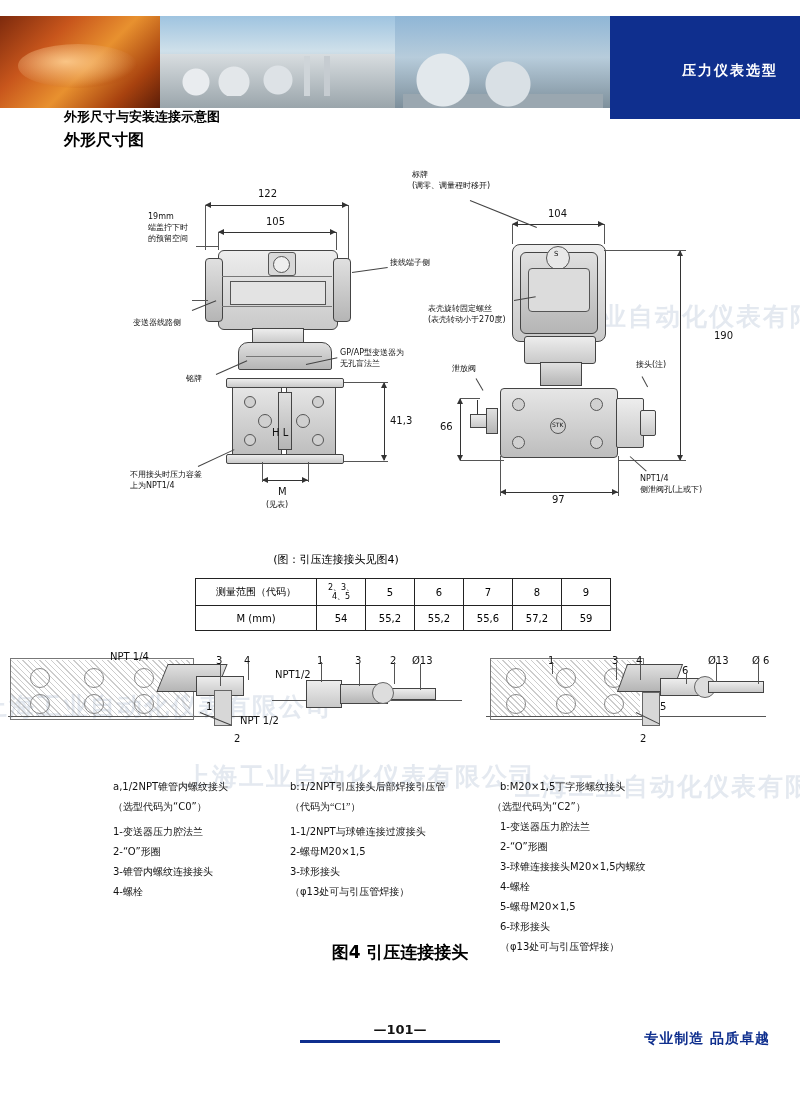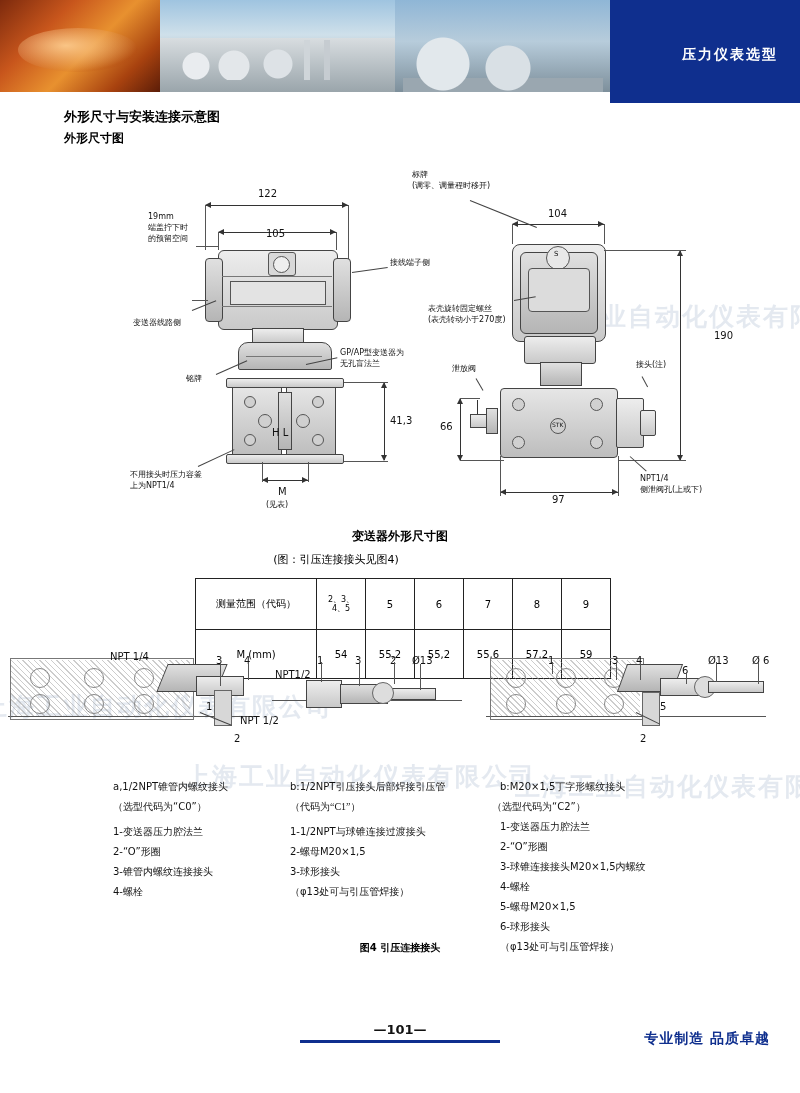--- a/index.html
+++ b/index.html
@@ -6,21 +6,21 @@
   body{
     width:800px;height:1093px;
     background:#ffffff;
     font-family:"DejaVu Sans","Liberation Sans",sans-serif;
     position:relative;
     overflow:hidden;
   }
   .page{position:relative;width:800px;height:1093px;}
 
   
-  .header{position:absolute;left:0;top:0;width:800px;height:103px;display:flex;}
+  .header{position:absolute;left:0;top:16px;width:800px;height:103px;display:flex;}
   .hdr-img{height:92px;position:relative;overflow:hidden;}
   .hdr-1{width:160px;background:linear-gradient(135deg,#7d2a0d 0%,#c8561c 30%,#e8912f 55%,#a8420f 80%,#5c1d08 100%);}
   .hdr-1:after{content:"";position:absolute;left:18px;top:28px;width:120px;height:44px;background:radial-gradient(ellipse at 40% 40%,rgba(255,210,150,.85),rgba(180,70,20,.1) 70%);border-radius:50%;}
   .hdr-2{width:235px;background:linear-gradient(180deg,#9fc4e0 0%,#cfe0ea 38%,#b9c6cf 55%,#8e9ba3 100%);}
   .hdr-2:before{content:"";position:absolute;left:0;top:38px;width:235px;height:54px;background:linear-gradient(180deg,#d8dde0,#9aa5ab);}
   .hdr-2:after{content:"";position:absolute;left:14px;top:40px;width:210px;height:40px;
      background:
        radial-gradient(circle at 22px 26px,#e9ecef 0 13px,transparent 14px),
        radial-gradient(circle at 60px 26px,#e3e7ea 0 15px,transparent 16px),
        radial-gradient(circle at 104px 24px,#dde2e6 0 14px,transparent 15px),
@@ -36,21 +36,21 @@
 
   
   .wm{position:absolute;color:#cfd8e4;font-size:25px;font-weight:bold;opacity:.55;white-space:nowrap;pointer-events:none;letter-spacing:2px;}
   .wm-a{left:-18px;top:690px;}
   .wm-b{left:185px;top:760px;}
   .wm-c{left:520px;top:300px;}
   .wm-d{left:515px;top:770px;}
 
   
   .h-main{position:absolute;left:64px;top:108px;font-size:13px;font-weight:bold;color:#000;}
-  .h-sub{position:absolute;left:64px;top:130px;font-size:12px;font-weight:bold;color:#000;}
+  .h-sub{position:absolute;left:64px;top:130px;font-size:16px;font-weight:bold;color:#000;}
 
   
   .t{position:absolute;font-size:8px;color:#111;line-height:1.35;white-space:pre;}
   .t9{position:absolute;font-size:10px;color:#111;line-height:1.4;white-space:pre;}
   .t10{position:absolute;font-size:10px;color:#111;line-height:1.4;white-space:pre;}
   .dim{position:absolute;font-size:10px;color:#111;}
 
   
   .ln{position:absolute;background:#333;}
   .lnh{height:1px;}
@@ -62,29 +62,29 @@
   
   .ar-l,.ar-r{position:absolute;width:0;height:0;border-top:3px solid transparent;border-bottom:3px solid transparent;}
   .ar-l{border-right:6px solid #333;}
   .ar-r{border-left:6px solid #333;}
   .ar-u,.ar-d{position:absolute;width:0;height:0;border-left:3px solid transparent;border-right:3px solid transparent;}
   .ar-u{border-bottom:6px solid #333;}
   .ar-d{border-top:6px solid #333;}
 
   
   .tbl{position:absolute;left:195px;top:578px;border-collapse:collapse;font-size:10px;}
-  .tbl td{border:1px solid #222;text-align:center;padding:16px 4px;height:16px;}
+  .tbl td{border:1px solid #222;text-align:center;padding:4px 4px;height:16px;}
   .tbl td.lbl{width:108px;text-align:center;padding:2px 6px;}
   .tbl td.c{width:40px;}
   .small2{font-size:8px;line-height:1.15;}
 
   .cap-center{position:absolute;text-align:center;font-size:12px;font-weight:bold;}
   .cap-sub{position:absolute;text-align:center;font-size:11px;}
 
-  .fig-cap{position:absolute;left:0;width:800px;text-align:center;font-size:10px;font-weight:bold;top:941px;}
+  .fig-cap{position:absolute;left:0;width:800px;text-align:center;font-size:17px;font-weight:bold;top:941px;}
 
   .pagenum{position:absolute;left:0;width:800px;text-align:center;top:1022px;font-size:13px;font-weight:bold;color:#111;}
   .rule{position:absolute;left:300px;top:1040px;width:200px;height:3px;background:#0f2f8e;}
   .slogan{position:absolute;right:30px;top:1030px;font-size:14px;font-weight:bold;color:#0f2f8e;letter-spacing:1px;}
 
   
   .devbody{position:absolute;border:1px solid #444;background:linear-gradient(180deg,#ededed,#c9c9c9);}
   .devbody2{position:absolute;border:1px solid #444;background:linear-gradient(180deg,#e0e0e0,#b5b5b5);}
   .flange{position:absolute;border:1px solid #444;background:linear-gradient(180deg,#e6e6e6,#bdbdbd);border-radius:3px;}
   .bolt{position:absolute;border:1px solid #555;border-radius:50%;background:#d0d0d0;}
@@ -119,21 +119,21 @@
   <div class="ar-r" style="left:342px;top:202px;"></div>
   <div class="ln lnv thin" style="left:205px;top:205px;height:45px;"></div>
   <div class="ln lnv thin" style="left:348px;top:205px;height:60px;"></div>
   <div class="dim" style="left:258px;top:188px;">122</div>
 
   <div class="ln lnh" style="left:218px;top:232px;width:118px;"></div>
   <div class="ar-l" style="left:218px;top:229px;"></div>
   <div class="ar-r" style="left:330px;top:229px;"></div>
   <div class="ln lnv thin" style="left:218px;top:232px;height:18px;"></div>
   <div class="ln lnv thin" style="left:336px;top:232px;height:18px;"></div>
-  <div class="dim" style="left:266px;top:228px;">105</div>
+  <div class="dim" style="left:266px;top:216px;">105</div>
 
   <div class="devbody" style="left:218px;top:250px;width:118px;height:78px;border-radius:6px;"></div>
   <div class="devbody2" style="left:205px;top:258px;width:16px;height:62px;border-radius:4px;"></div>
   <div class="devbody2" style="left:333px;top:258px;width:16px;height:62px;border-radius:4px;"></div>
   <div class="box" style="left:268px;top:252px;width:26px;height:22px;border-radius:3px;background:#d8d8d8;"></div>
   <div class="box rnd" style="left:273px;top:256px;width:15px;height:15px;background:#eee;"></div>
   <div class="ln lnh" style="left:222px;top:276px;width:110px;background:#777;"></div>
   <div class="ln lnh" style="left:222px;top:306px;width:110px;background:#777;"></div>
   <div class="box" style="left:230px;top:281px;width:94px;height:22px;background:#e3e3e3;"></div>
 
@@ -247,21 +247,20 @@
 (表壳转动小于270度)</div>
   <div class="lead" style="left:514px;top:300px;width:22px;transform:rotate(-10deg);"></div>
   <div class="t" style="left:452px;top:364px;">泄放阀</div>
   <div class="lead" style="left:476px;top:378px;width:14px;transform:rotate(60deg);"></div>
   <div class="t" style="left:636px;top:360px;">接头(注)</div>
   <div class="lead" style="left:642px;top:376px;width:12px;transform:rotate(62deg);"></div>
   <div class="t" style="left:640px;top:474px;">NPT1/4
 侧泄阀孔(上或下)</div>
   <div class="lead" style="left:630px;top:456px;width:22px;transform:rotate(42deg);"></div>
 
-  <div class="cap-center" style="left:0;width:800px;top:528px;">变送器外形尺寸图</div>
   <div class="cap-sub" style="left:0;width:672px;top:552px;">(图：引压连接接头见图4)</div>
 
   <table class="tbl">
     <tbody>
         <tr>
       <td class="lbl">测量范围（代码）</td>
       <td class="c small2">2、3、
 4、5</td>
       <td class="c">5</td>
       <td class="c">6</td>

